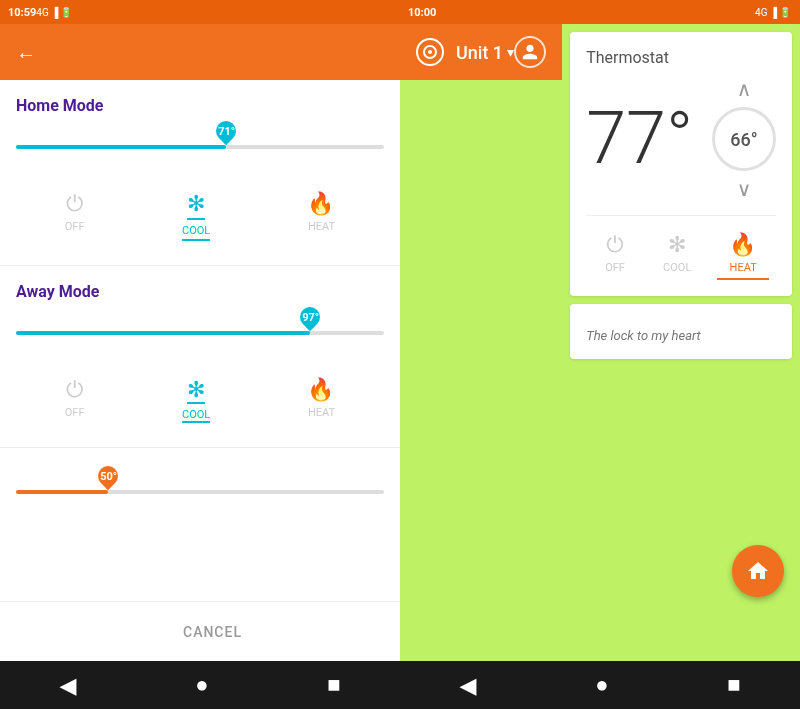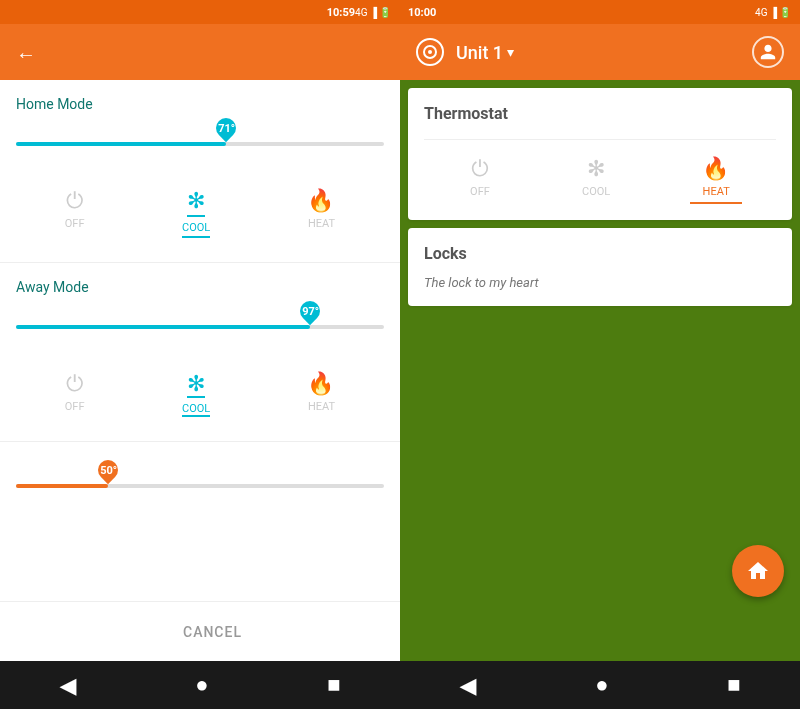--- a/index.html
+++ b/index.html
@@ -9,21 +9,21 @@
 
     
     .left-panel { width: 400px; background: white; display: flex; flex-direction: column; overflow: hidden; }
     .left-header { background: #f07020; padding: 14px 16px; display: flex; align-items: center; gap: 12px; height: 56px; }
     .back-arrow { color: white; font-size: 20px; cursor: pointer; }
     .left-title { color: white; font-size: 18px; font-weight: 500; }
 
     .left-body { flex: 1; overflow-y: auto; padding: 0 16px; }
 
     .mode-section { padding: 16px 0 8px; }
-    .mode-label { color: #0f766e; font-size: 14px; font-weight: 400; margin-bottom: 12px; }
+    .mode-label { color: #4c1d95; font-size: 16px; font-weight: 700; margin-bottom: 12px; }
 
     .slider-container { position: relative; margin: 8px 0 16px; height: 40px; display: flex; align-items: center; }
     .slider-track { width: 100%; height: 4px; background: #ddd; border-radius: 2px; position: relative; }
     .slider-fill-home { position: absolute; left: 0; width: 57%; height: 4px; background: #00bcd4; border-radius: 2px; }
     .slider-fill-away { position: absolute; left: 0; width: 80%; height: 4px; background: #00bcd4; border-radius: 2px; }
     .slider-fill-night { position: absolute; left: 0; width: 25%; height: 4px; background: #f07020; border-radius: 2px; }
     .slider-thumb { position: absolute; width: 20px; height: 20px; border-radius: 50% 50% 50% 0; transform: rotate(-45deg); display: flex; align-items: center; justify-content: center; top: -24px; }
     .slider-thumb.cool { background: #00bcd4; }
     .slider-thumb.heat { background: #f07020; }
     .thumb-home { left: calc(57% - 10px); }
@@ -43,33 +43,33 @@
     .mode-btn .mode-btn-icon.heat-icon { color: #ccc; }
     .mode-btn .mode-btn-label.heat-label { color: #ccc; }
 
     .divider { height: 1px; background: #eee; margin: 0 -16px; }
 
     .left-footer { height: 60px; display: flex; align-items: center; background: white; border-top: 1px solid #eee; }
     .cancel-btn { flex: 1; text-align: center; color: #999; font-size: 14px; font-weight: 500; cursor: pointer; padding: 16px; text-transform: uppercase; letter-spacing: 1px; margin-left: 25px; }
     .save-btn { flex: 2; background: #00bcd4; color: white; text-align: center; font-size: 14px; font-weight: bold; cursor: pointer; padding: 16px; margin: 8px; border-radius: 4px; text-transform: uppercase; letter-spacing: 1px; }
 
     
-    .right-panel { width: 400px; background: #4d7c0f; display: flex; flex-direction: column; position: relative; }
+    .right-panel { width: 400px; background: #bef264; display: flex; flex-direction: row; position: relative; }
     .right-header { background: #f07020; padding: 14px 16px; display: flex; align-items: center; height: 56px; }
     .dwelo-logo { width: 28px; height: 28px; border-radius: 50%; border: 2px solid white; display: flex; align-items: center; justify-content: center; color: white; font-size: 14px; font-weight: bold; }
     .unit-selector { display: flex; align-items: center; gap: 4px; color: white; font-size: 18px; font-weight: 500; margin-left: 12px; cursor: pointer; }
     .dropdown-arrow { font-size: 14px; }
     .right-header-spacer { flex: 1; }
     .profile-icon { width: 32px; height: 32px; border-radius: 50%; border: 2px solid rgba(255,255,255,0.8); display: flex; align-items: center; justify-content: center; color: white; font-size: 18px; cursor: pointer; }
 
     .right-body { flex: 1; overflow-y: auto; }
 
     .card { background: white; margin: 8px 8px; border-radius: 4px; padding: 16px; box-shadow: 0 1px 3px rgba(0,0,0,0.1); }
 
-    .card-title { font-size: 16px; color: #555; margin-bottom: 12px; font-weight: 700; }
+    .card-title { font-size: 16px; color: #555; margin-bottom: 12px; font-weight: 400; }
 
     .thermostat-card { }
     .currently-label { font-size: 14px; color: #777; margin-bottom: 4px; }
 
     .thermostat-display { display: flex; align-items: center; justify-content: space-between; }
     .current-temp { font-size: 72px; font-weight: 300; color: #333; line-height: 1; }
 
     .temp-control { display: flex; flex-direction: column; align-items: center; gap: 8px; }
     .temp-up, .temp-down { font-size: 20px; color: #999; cursor: pointer; line-height: 1; }
     .set-temp-circle { width: 64px; height: 64px; border-radius: 50%; border: 3px solid #e0e0e0; display: flex; align-items: center; justify-content: center; font-size: 18px; color: #555; font-weight: 500; }
@@ -90,21 +90,21 @@
     .nav-section { flex: 1; display: flex; justify-content: space-around; align-items: center; }
     .nav-btn { color: white; font-size: 22px; cursor: pointer; padding: 8px; }
 
     
     .home-fab { position: absolute; bottom: 64px; right: 16px; width: 52px; height: 52px; border-radius: 50%; background: #f07020; display: flex; align-items: center; justify-content: center; color: white; font-size: 22px; cursor: pointer; box-shadow: 0 3px 6px rgba(0,0,0,0.3); }
   </style>
 </head>
 <body>
 
 <div style="display:flex; height:24px; background:#e8610a;">
-  <div style="width:400px; display:flex; justify-content:flex-end; align-items:center; padding:0 8px;">
+  <div style="width:400px; display:flex; justify-content:flex-start; align-items:center; padding:0 8px;">
     <span style="color:white;font-size:11px;font-weight:bold;">10:59</span>
     <div style="display:flex;gap:4px;align-items:center;">
       <span style="color:white;font-size:10px;">4G ▐ 🔋</span>
     </div>
   </div>
   <div style="width:400px; display:flex; justify-content:space-between; align-items:center; padding:0 8px;">
     <span style="color:white;font-size:11px;font-weight:bold;">10:00</span>
     <div style="display:flex;gap:4px;align-items:center;">
       <span style="color:white;font-size:10px;">4G ▐ 🔋</span>
     </div>
@@ -210,38 +210,45 @@
         <svg width="18" height="18" viewBox="0 0 24 24" fill="white">
             <path d="M12 12c2.7 0 4.8-2.1 4.8-4.8S14.7 2.4 12 2.4 7.2 4.5 7.2 7.2 9.3 12 12 12zm0 2.4c-3.2 0-9.6 1.6-9.6 4.8v2.4h19.2v-2.4c0-3.2-6.4-4.8-9.6-4.8z"></path>
           </svg>
       </div>
     </div>
 
     <div class="right-body">
 
       <div class="card thermostat-card">
         <div class="card-title">Thermostat</div>
+        <div class="thermostat-display">
+          <div class="current-temp">77°</div>
+          <div class="temp-control">
+            <span class="temp-up">∧</span>
+            <div class="set-temp-circle">66°</div>
+            <span class="temp-down">∨</span>
+          </div>
+        </div>
         <div class="thermostat-controls">
           <div class="thermo-btn">
             <span class="thermo-btn-icon">⏻</span>
             <span class="thermo-btn-label">OFF</span>
           </div>
           <div class="thermo-btn">
             <span class="thermo-btn-icon" style="color:#ccc;">✻</span>
             <span class="thermo-btn-label" style="color:#ccc;">COOL</span>
           </div>
           <div class="thermo-btn active-heat">
             <span class="thermo-btn-icon" style="color:#f07020;">🔥</span>
             <span class="thermo-btn-label" style="color:#f07020;">HEAT</span>
           </div>
         </div>
       </div>
 
       <div class="card locks-card">
-        <div class="card-title">Locks</div>
         <div class="lock-item-text">The lock to my heart</div>
       </div>
     </div>
 
     <div class="home-fab">
       <svg width="24" height="24" viewBox="0 0 24 24" fill="white">
           <path d="M10 20v-6h4v6h5v-8h3L12 3 2 12h3v8z"></path>
         </svg>
     </div>
   </div>

